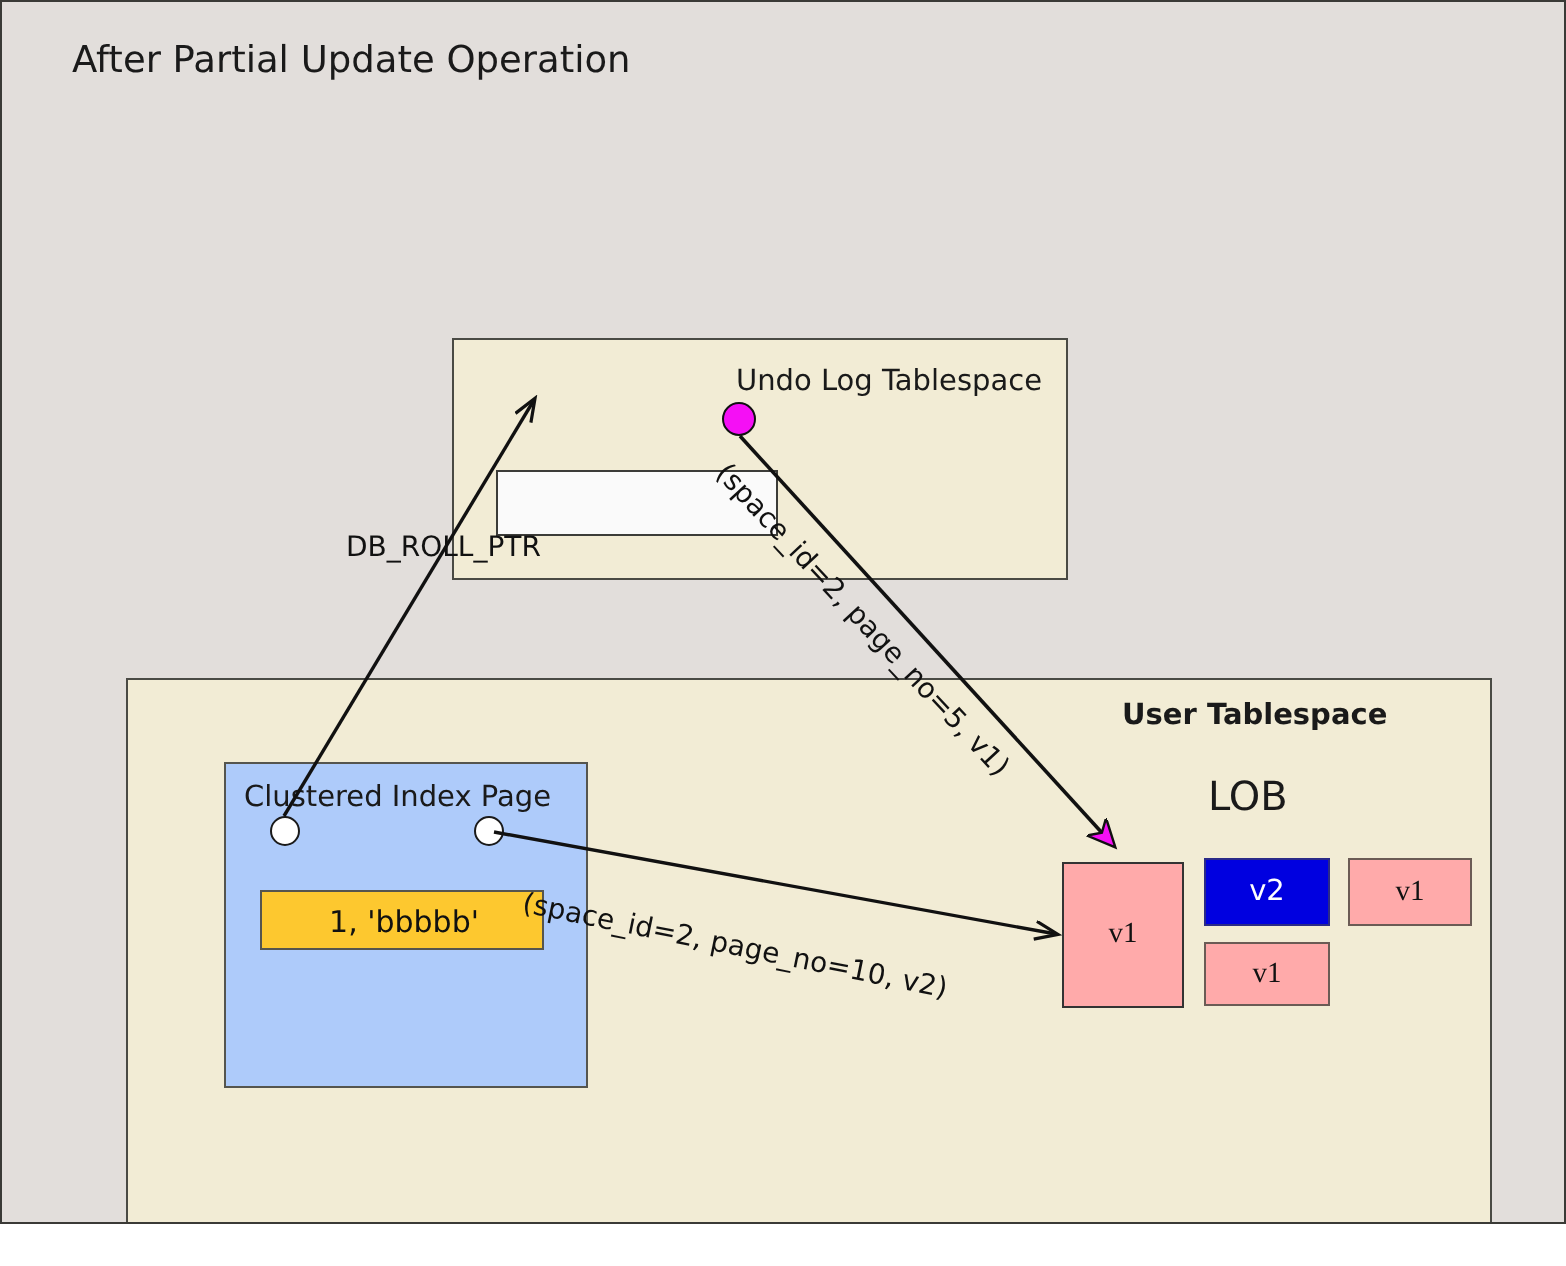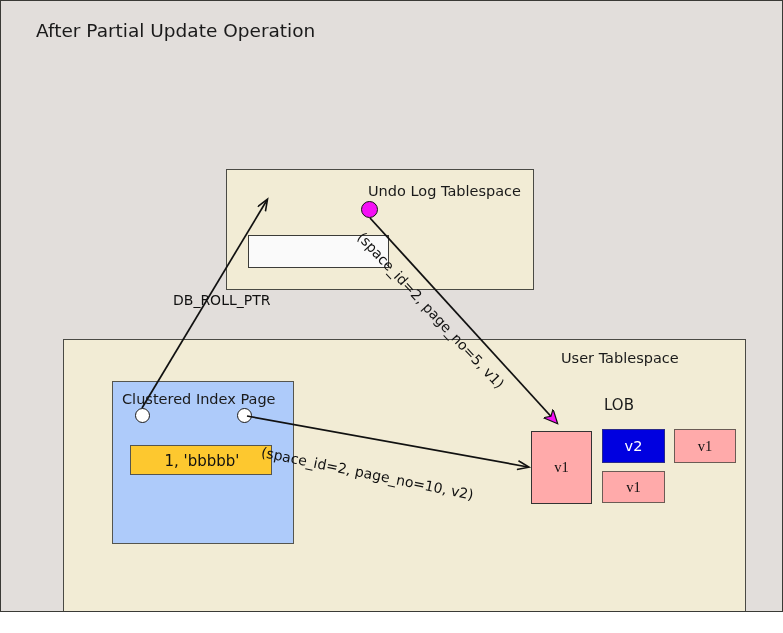--- a/index.html
+++ b/index.html
@@ -69,20 +69,21 @@
     height: 314px;
     background: #f2ecd5;
   }
   .user-ts-label {
     position: absolute;
     left: 497px;
     top: 10px;
     font-size: 14.5px;
     color: #1a1a1a;
     white-space: nowrap;
+    font-weight: bold;
   }
   .cip {
     left: 111px;
     top: 336px;
     width: 182px;
     height: 163px;
     background: #aecbfa;
     border: 1.5px solid #55554e;
     text-align: center;
   }
@@ -130,22 +131,22 @@
     width: 17px;
     height: 17px;
     border-radius: 50%;
     background: #f50ff5;
     border: 1.4px solid #111;
     box-sizing: border-box;
   }
   .lob-label {
     position: absolute;
     left: 603px;
-    top: 395px;
-    font-size: 15px;
+    top: 385px;
+    font-size: 20px;
     color: #1a1a1a;
     white-space: nowrap;
   }
   .lobbox {
     position: absolute;
     box-sizing: border-box;
     border: 1.4px solid #6b5b55;
     display: flex;
     align-items: center;
     justify-content: center;
@@ -165,21 +166,20 @@
     white-space: nowrap;
     transform-origin: 0 0;
   }
   .db-roll-ptr {
     position: absolute;
     left: 172px;
     top: 265px;
     font-size: 14px;
     color: #111;
     white-space: nowrap;
-    margin-top: 26px;
   }
 </style>
 </head>
 <body>
 
 <div id="canvas">
 
   <div class="title">After Partial Update Operation</div>
 
   <div class="box undo-ts">

